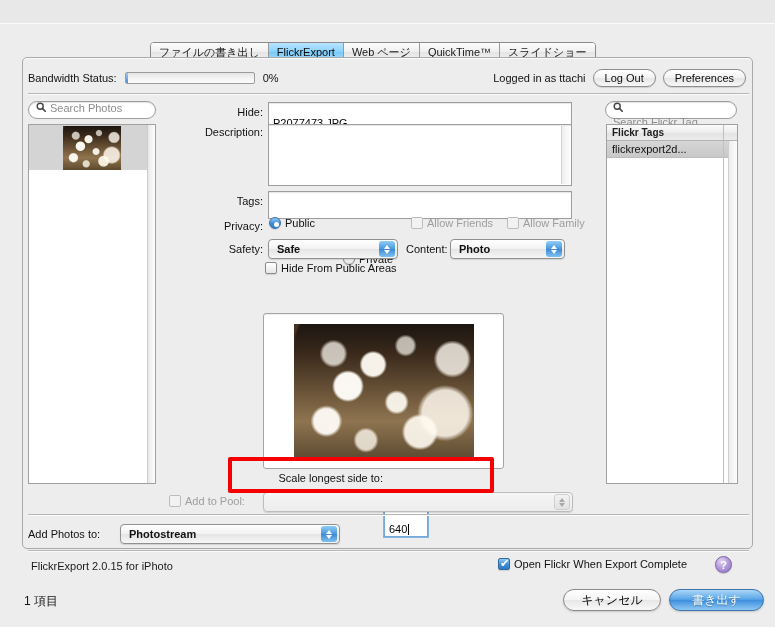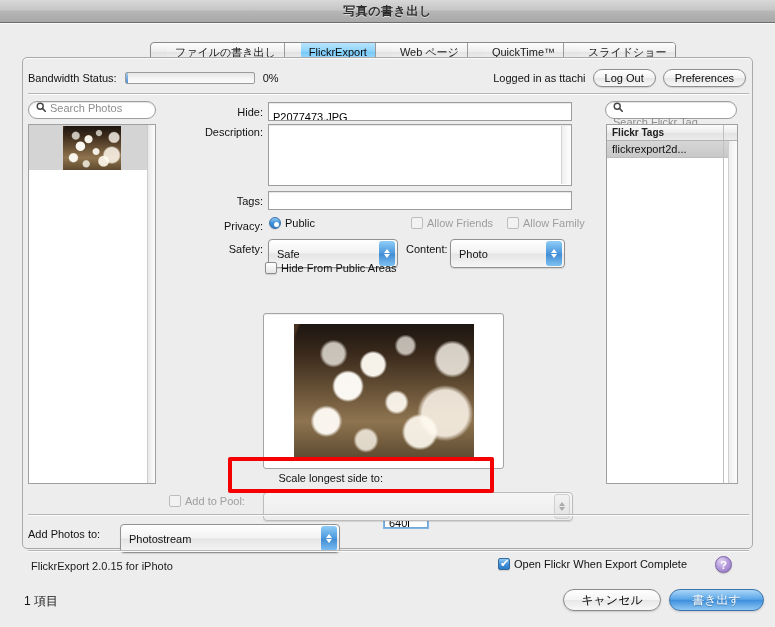--- a/index.html
+++ b/index.html
@@ -41,21 +41,21 @@
     background: linear-gradient(to bottom,#fdfdfd 0%,#ececec 50%,#e2e2e2 51%,#f2f2f2 100%);
     box-shadow: 0 1px 1px rgba(0,0,0,0.12);
     overflow: hidden;
   }
   .tab {
     display: flex; align-items: center; justify-content: center;
     padding: 0 8px; height: 100%;
     font-size: 11px; color: #1a1a1a;
     border-right: 1px solid #9a9a9a;
     background: linear-gradient(to bottom,#fdfdfd 0%,#efefef 50%,#e4e4e4 51%,#f4f4f4 100%);
-    white-space: nowrap; cursor: default; margin-left: 16px;
+    white-space: nowrap; cursor: default;
   }
   .tab:last-child { border-right: none; }
   .tab.active {
     background: linear-gradient(to bottom,#b8e4fd 0%,#8fd4fb 45%,#79caf9 52%,#a9dffc 100%);
     color: #0a0a0a;
   }
 
   
   .panel {
     position: absolute; left: 22px; top: 33px; width: 731px; height: 492px;
@@ -122,21 +122,21 @@
     background: linear-gradient(to right,#e9e9e9,#fdfdfd);
     border-left: 1px solid #cdcdcd;
   }
 
   
   .flabel { position: absolute; font-size: 11px; color: #111; text-align: right; }
   .tfield {
     position: absolute; background: #fff; border: 1px solid #9d9d9d;
     box-shadow: inset 0 1px 1px rgba(0,0,0,0.10);
     font-size: 11px; color: #000;
-    padding: 7px 4px; overflow: hidden; white-space: nowrap;
+    padding: 13px 4px; overflow: hidden; white-space: nowrap;
   }
   .tarea-scroll {
     position: absolute; right: 1px; top: 1px; bottom: 1px; width: 9px;
     background: linear-gradient(to right,#eeeeee,#fdfdfd);
     border-left: 1px solid #d2d2d2;
   }
 
   
   .radio, .cbox { display: inline-flex; align-items: center; gap: 4px; font-size: 11px; color: #111; }
   .radio .dot {
@@ -167,26 +167,26 @@
     background: linear-gradient(to bottom,#8fc9f4 0%,#3f8ed8 55%,#2f7cc6 100%);
     border-color: #35689c;
   }
   .cbox.on .sq::after {
     content:"\2714"; position: absolute; left: 1px; top: -2px;
     font-size: 11px; color: #fff; font-weight: bold;
   }
 
   
   .popup {
-    position: absolute; height: 29px;
+    position: absolute; height: 20px;
     border: 1px solid #919191; border-radius: 4px;
     background: linear-gradient(to bottom,#ffffff 0%,#f2f2f2 48%,#e5e5e5 52%,#f6f6f6 100%);
     box-shadow: 0 1px 1px rgba(0,0,0,0.12);
     display: flex; align-items: center;
-    font-size: 11px; color: #111; padding-left: 8px; overflow: hidden;
+    font-size: 11px; color: #111; padding-left: 8px; overflow: hidden; font-weight: bold;
   }
   .popup .arrows {
     position: absolute; right: 2px; top: 1px; bottom: 1px; width: 16px;
     border-radius: 3px;
     background: linear-gradient(to bottom,#8fcdf6 0%,#4a97dd 50%,#3f8bd3 52%,#7ec1f2 100%);
     display: flex; flex-direction: column; align-items: center; justify-content: center; gap: 1px;
   }
   .popup.disabled { color:#a5a5a5; background: linear-gradient(to bottom,#f6f6f6,#ececec); border-color:#bcbcbc; }
   .popup.disabled .arrows { background: linear-gradient(to bottom,#f2f2f2,#e2e2e2); border:1px solid #cfcfcf; }
   .tri-up { width:0;height:0;border-left:3px solid transparent;border-right:3px solid transparent;border-bottom:4px solid #fff; }
@@ -290,23 +290,20 @@
     display:inline-block; width:1px; height:11px; background:#000;
     vertical-align:-2px; margin-left:1px;
   }
   svg { display:block; }
 </style>
 </head>
 <body>
 
 <div id="app">
 
-  <div class="titlebar">
-    <div class="titlebar-text">写真の書き出し</div>
-  </div>
 
   <div class="winbody">
 
     <div class="tabbar">
       <div class="tab">ファイルの書き出し</div>
       <div class="tab active">FlickrExport</div>
       <div class="tab">Web ページ</div>
       <div class="tab">QuickTime™</div>
       <div class="tab">スライドショー</div>
     </div>

